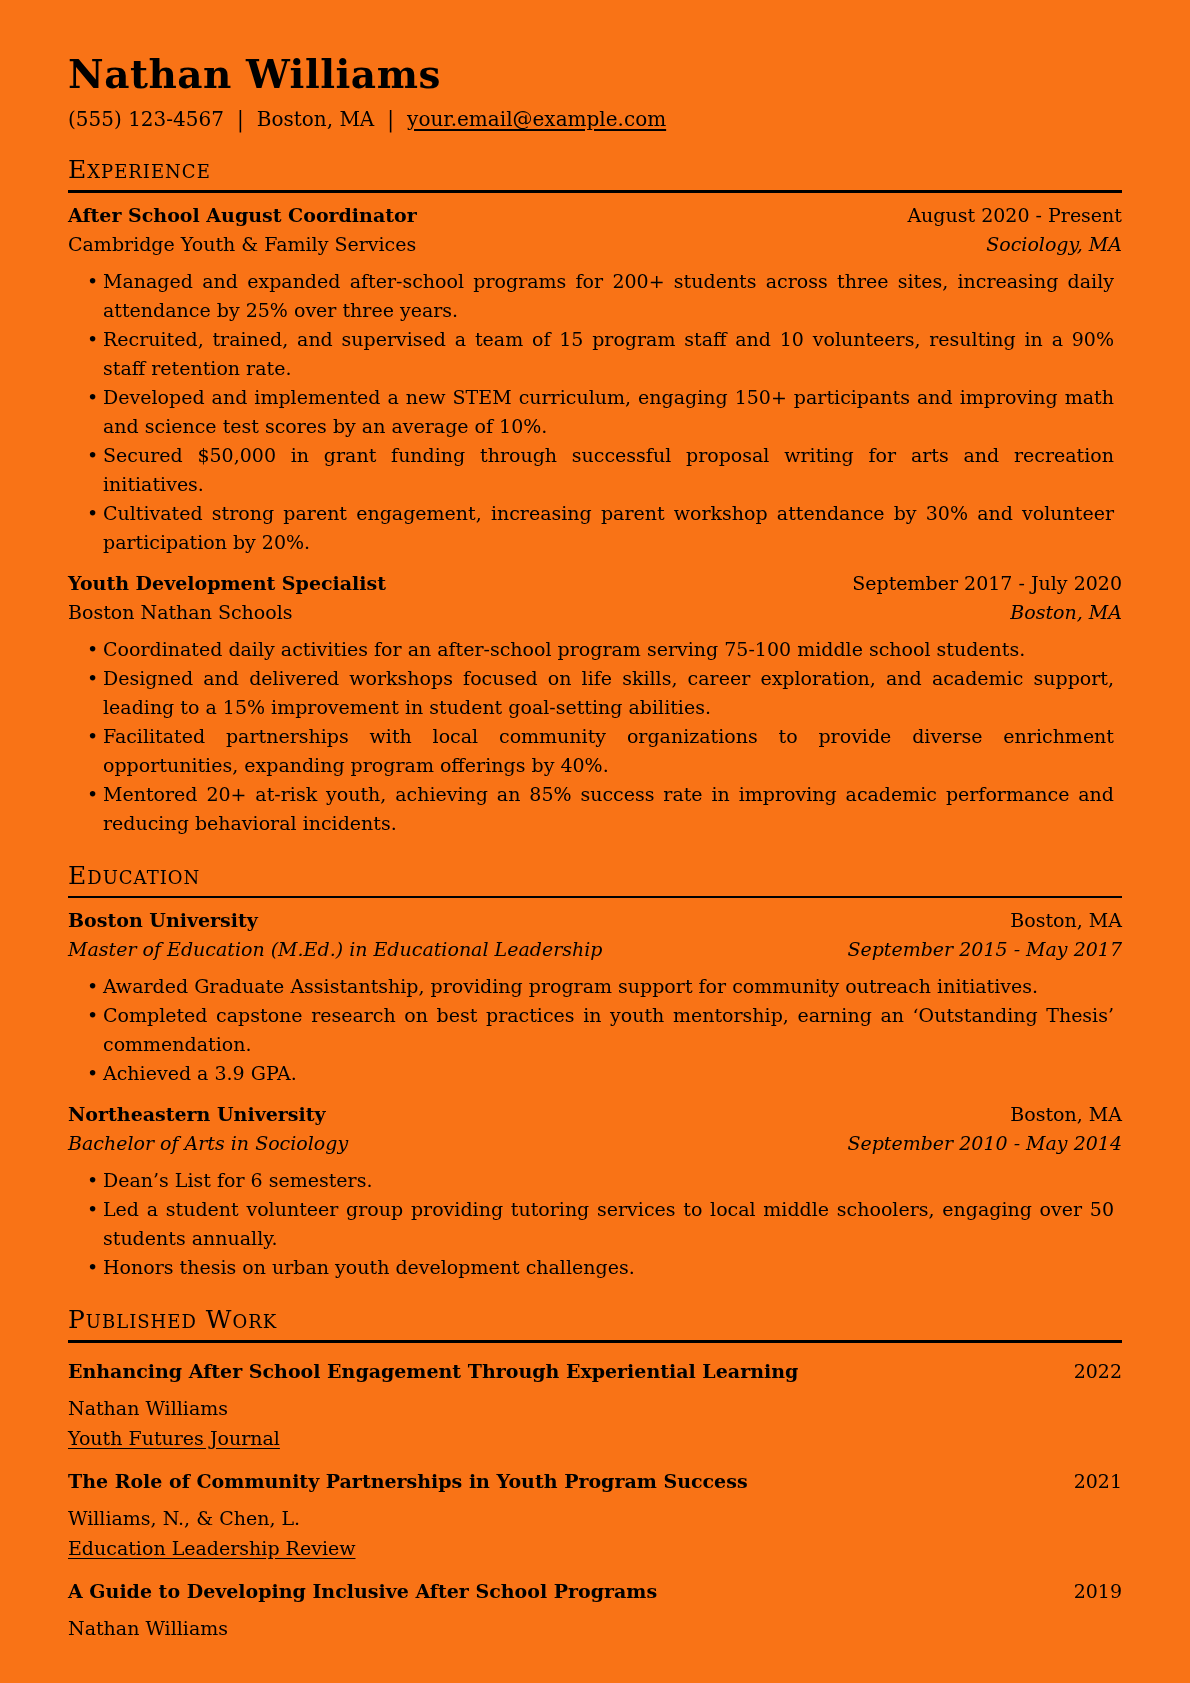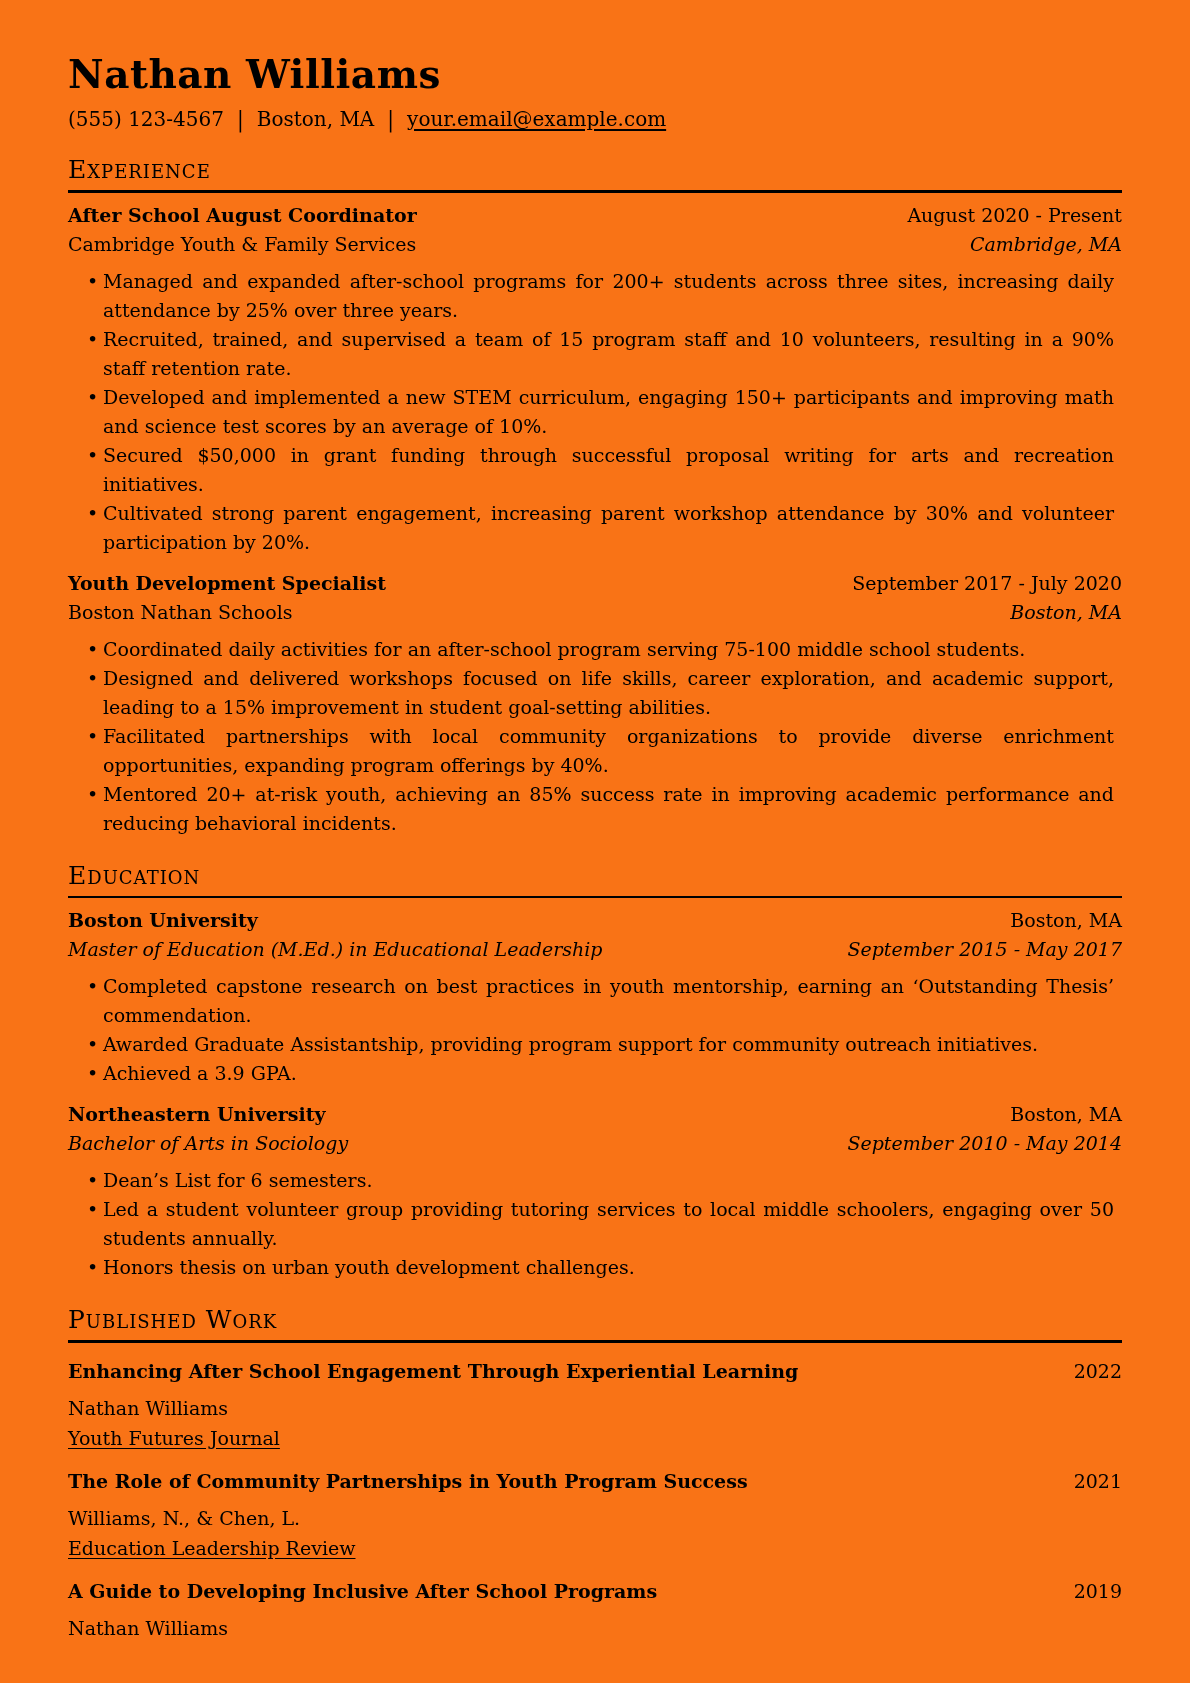--- a/index.html
+++ b/index.html
@@ -105,21 +105,21 @@
     <h2 class="sec">Experience</h2>
     <div class="rule"></div>
 
     <div class="entry">
       <div class="row">
         <span class="b">After School August Coordinator</span>
         <span>August 2020 - Present</span>
       </div>
       <div class="row">
         <span>Cambridge Youth &amp; Family Services</span>
-        <span class="i">Cambridge, MA</span>
+        <span class="i">Sociology, MA</span>
       </div>
       <ul class="bullets">
         <li>Managed and expanded after-school programs for 200+ students across three sites, increasing daily attendance by 25% over three years.</li>
         <li>Recruited, trained, and supervised a team of 15 program staff and 10 volunteers, resulting in a 90% staff retention rate.</li>
         <li>Developed and implemented a new STEM curriculum, engaging 150+ participants and improving math and science test scores by an average of 10%.</li>
         <li>Secured $50,000 in grant funding through successful proposal writing for arts and recreation initiatives.</li>
         <li>Cultivated strong parent engagement, increasing parent workshop attendance by 30% and volunteer participation by 20%.</li>
       </ul>
     </div>
 
@@ -148,22 +148,22 @@
     <div class="entry">
       <div class="row">
         <span class="b">Boston University</span>
         <span>Boston, MA</span>
       </div>
       <div class="row">
         <span class="i">Master of Education (M.Ed.) in Educational Leadership</span>
         <span class="i">September 2015 - May 2017</span>
       </div>
       <ul class="bullets">
+        <li>Awarded Graduate Assistantship, providing program support for community outreach initiatives.</li>
         <li>Completed capstone research on best practices in youth mentorship, earning an ‘Outstanding Thesis’ commendation.</li>
-        <li>Awarded Graduate Assistantship, providing program support for community outreach initiatives.</li>
         <li>Achieved a 3.9 GPA.</li>
       </ul>
     </div>
 
     <div class="entry">
       <div class="row">
         <span class="b">Northeastern University</span>
         <span>Boston, MA</span>
       </div>
       <div class="row">

